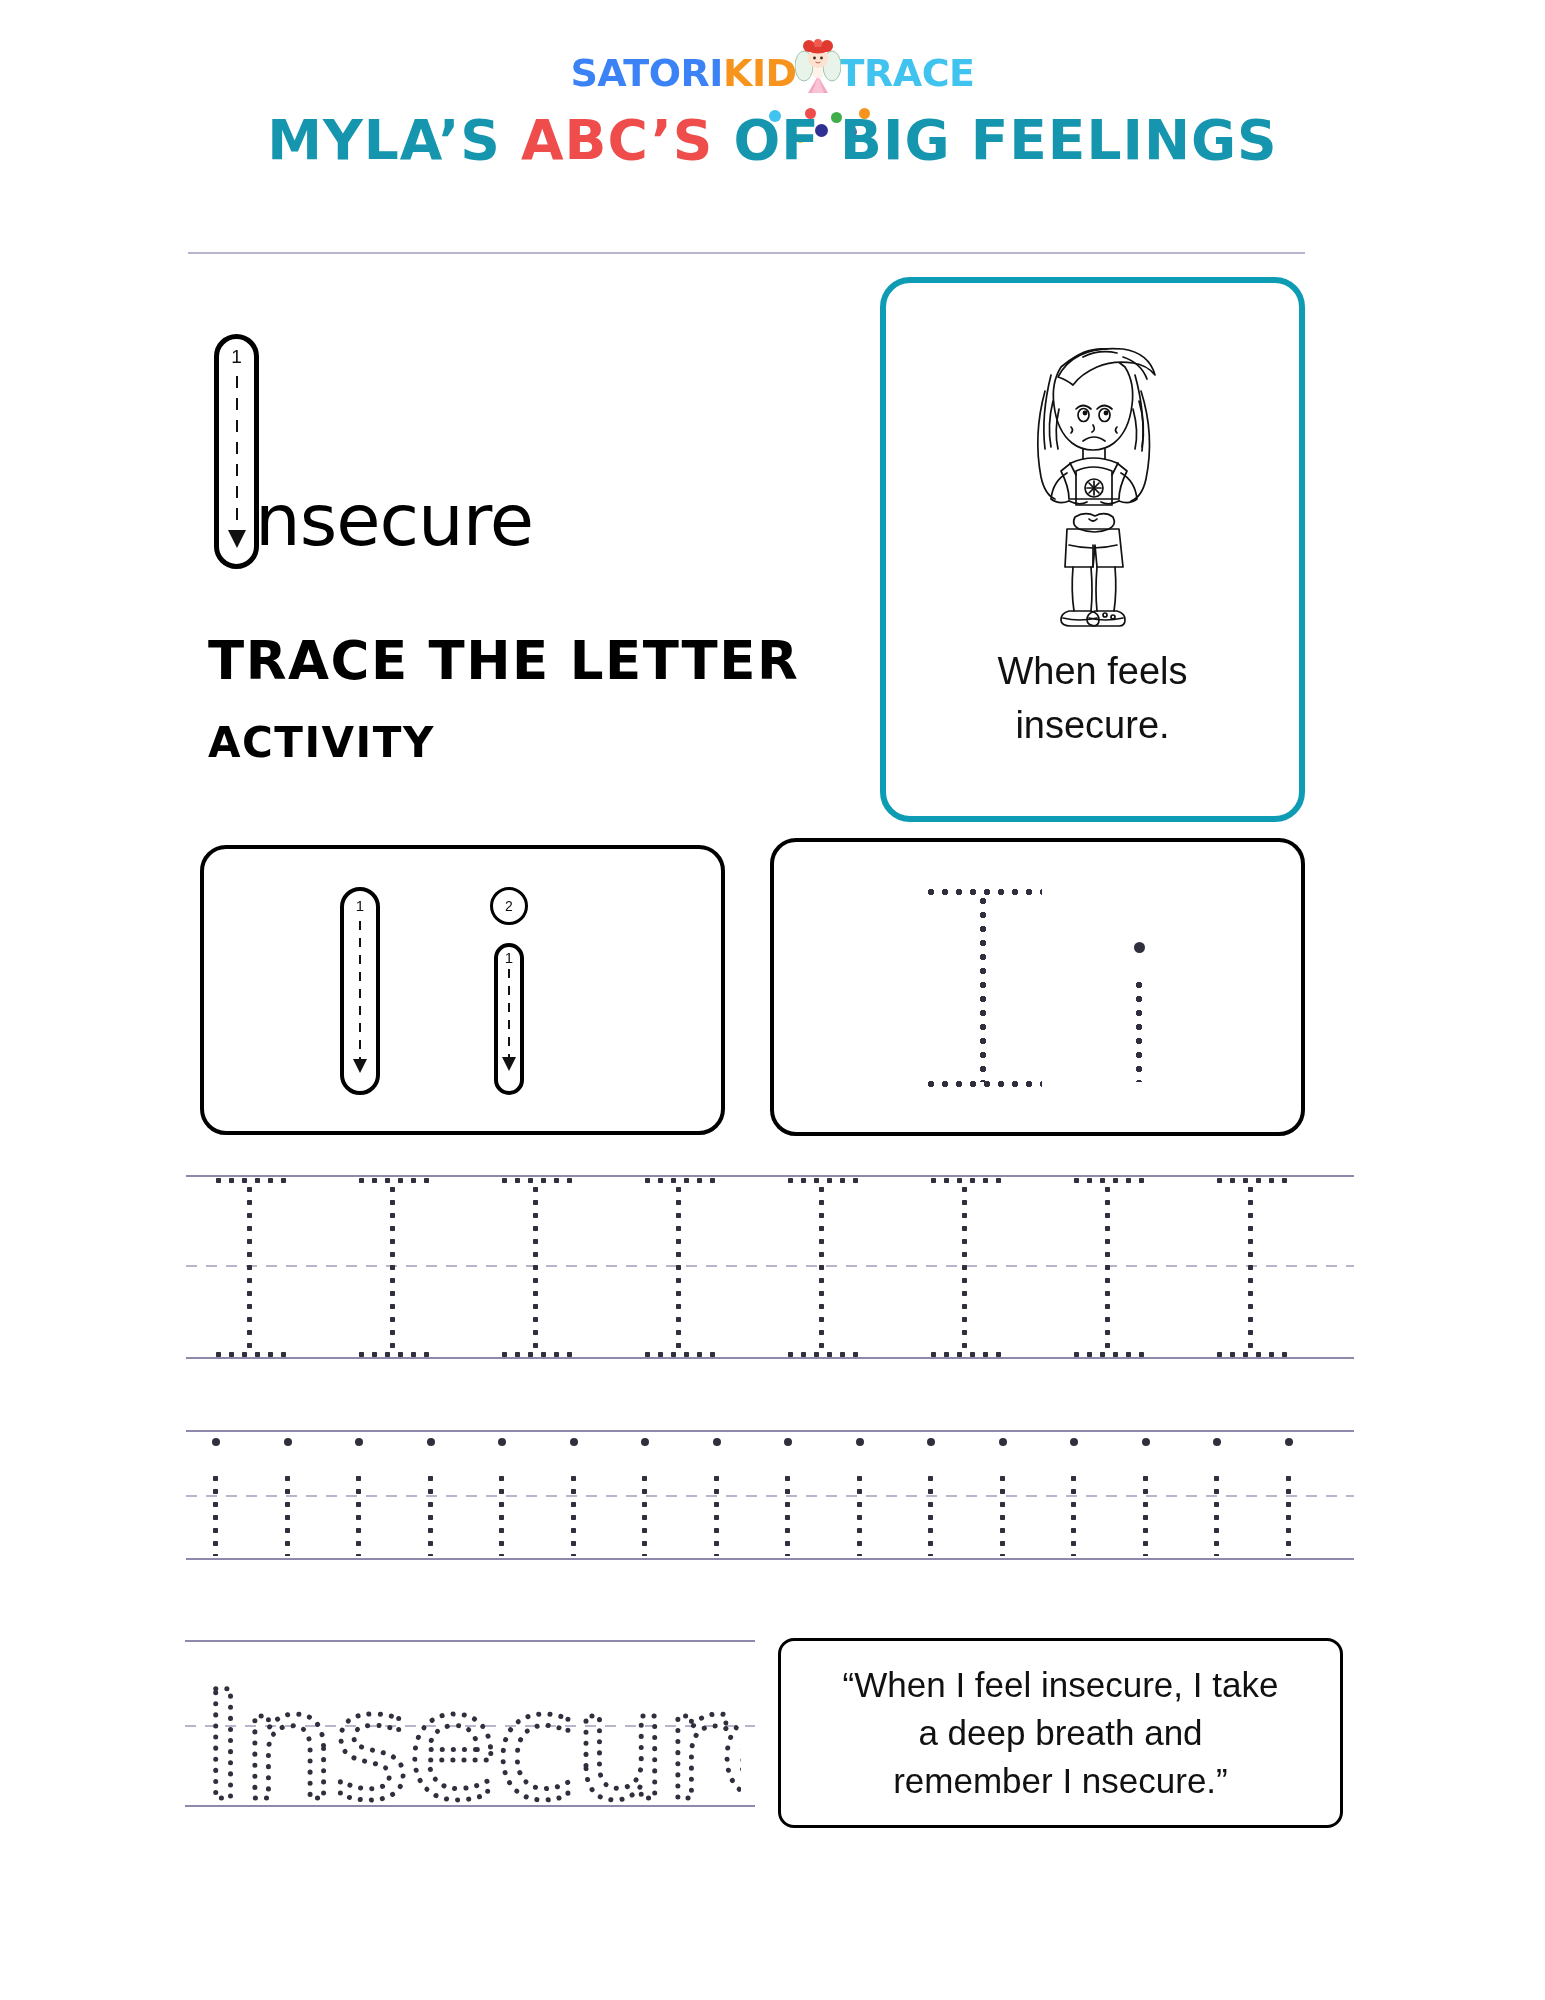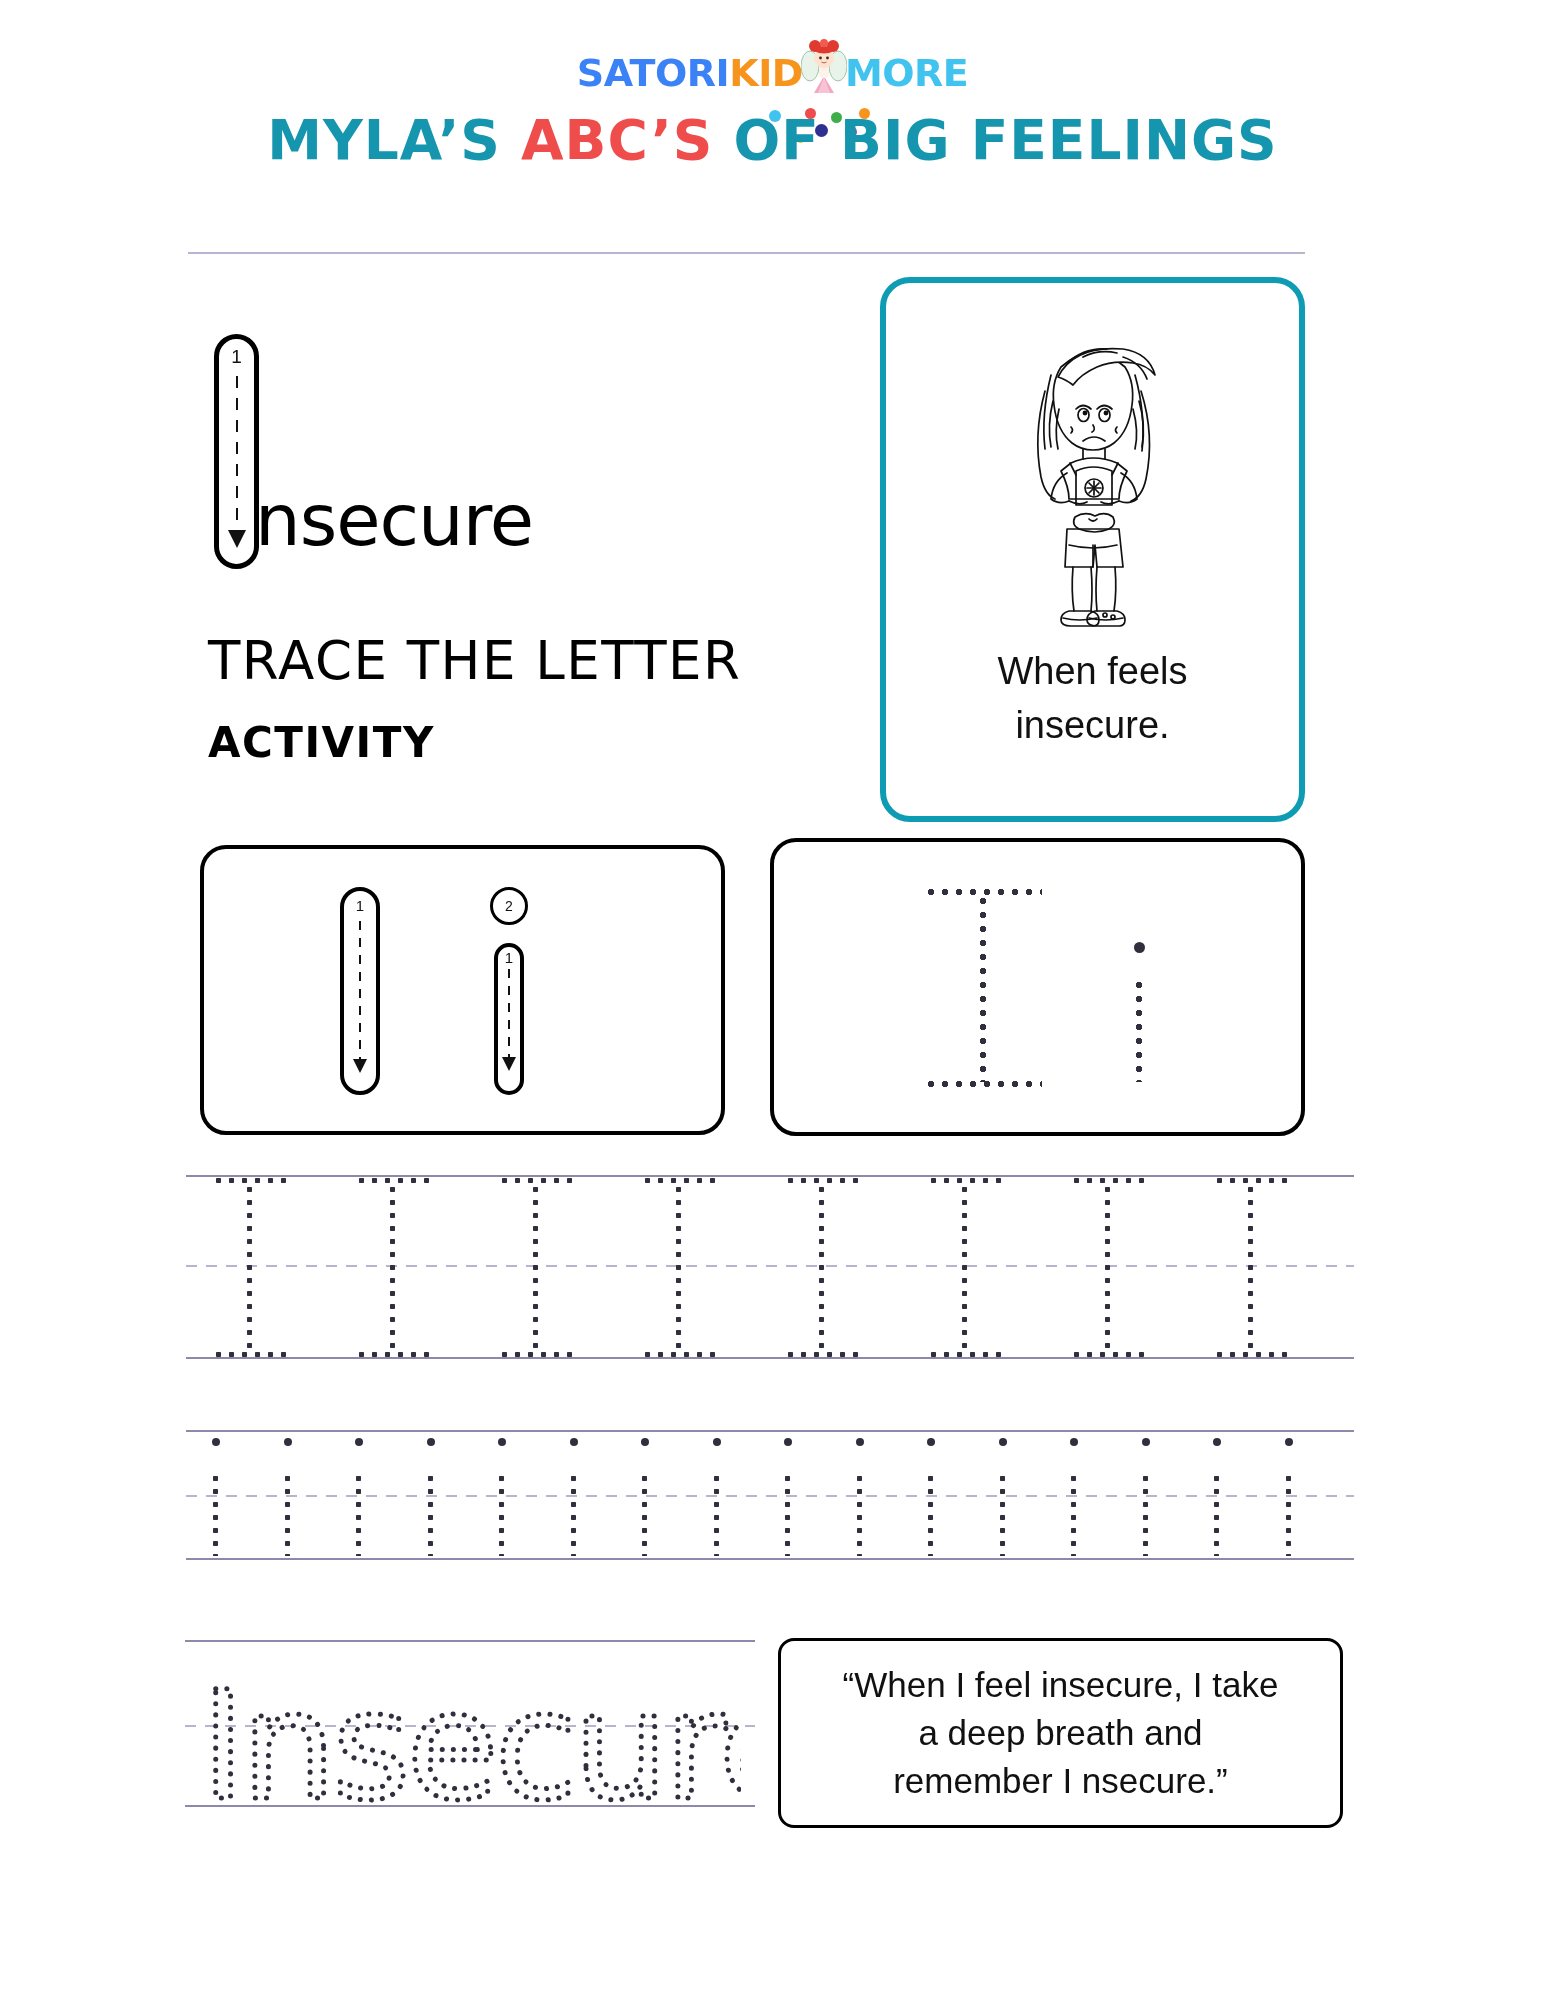--- a/index.html
+++ b/index.html
@@ -90,21 +90,21 @@
   .bigword {
     position: absolute; top: 478px; left: 255px;
     font-family: "DejaVu Sans", sans-serif;
     font-size: 72px; font-weight: 500;
     color: #000; letter-spacing: -1px;
   }
 
   .trace-head {
     position: absolute; top: 630px; left: 208px;
     font-family: "DejaVu Sans", sans-serif;
-    font-weight: normal; font-size: 53px;
+    font-weight: bold; font-size: 53px;
     letter-spacing: 1.5px; color: #000;
   }
   .trace-sub {
     position: absolute; top: 718px; left: 208px;
     font-family: "DejaVu Sans", sans-serif;
     font-weight: bold; font-size: 42px;
     letter-spacing: 1.5px; color: #000;
   }
 
   
@@ -223,21 +223,21 @@
           <circle cx="23" cy="22" r="10" fill="#fde3cf"></circle>
           <circle cx="19.5" cy="22" r="1.4" fill="#3a2a20"></circle>
           <circle cx="26.5" cy="22" r="1.4" fill="#3a2a20"></circle>
           <path d="M20.5 26 q2.5 2 5 0" stroke="#b5614a" stroke-width="1" fill="none"></path>
           <circle cx="14" cy="10" r="6" fill="#e0392f"></circle>
           <circle cx="32" cy="10" r="6" fill="#e0392f"></circle>
           <path d="M13 15 q10 -10 20 0 q-10 5 -20 0" fill="#e0392f"></path>
           <circle cx="23" cy="7" r="4" fill="#f05a4f"></circle>
         </svg>
       </span>
-      <span class="logo-club">MORE</span>
+      <span class="logo-club">TRACE</span>
       <span class="confetti">
         <span style="left:2px;  top:4px;  width:12px;height:12px;background:#41c3ef;"></span>
         <span style="left:20px; top:16px; width:9px; height:9px; background:#f7941e;"></span>
         <span style="left:38px; top:2px;  width:11px;height:11px;background:#ef4c4c;"></span>
         <span style="left:48px; top:18px; width:13px;height:13px;background:#2e3192;"></span>
         <span style="left:64px; top:6px;  width:11px;height:11px;background:#3fae4a;"></span>
         <span style="left:78px; top:20px; width:12px;height:12px;background:#7a5ea8;"></span>
         <span style="left:92px; top:2px;  width:11px;height:11px;background:#f7941e;"></span>
         <span style="left:30px; top:30px; width:7px; height:7px; background:#f3c623;"></span>
       </span>

